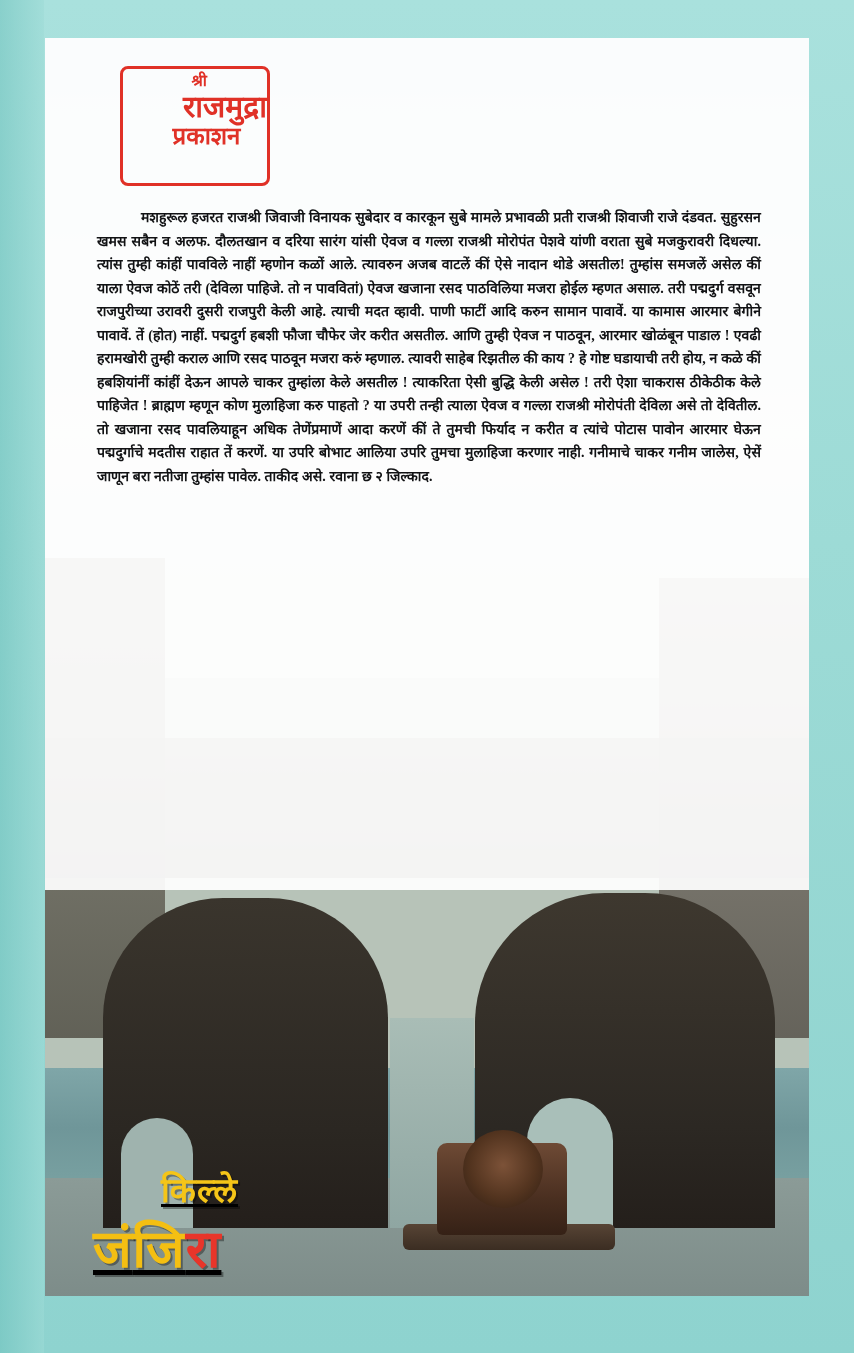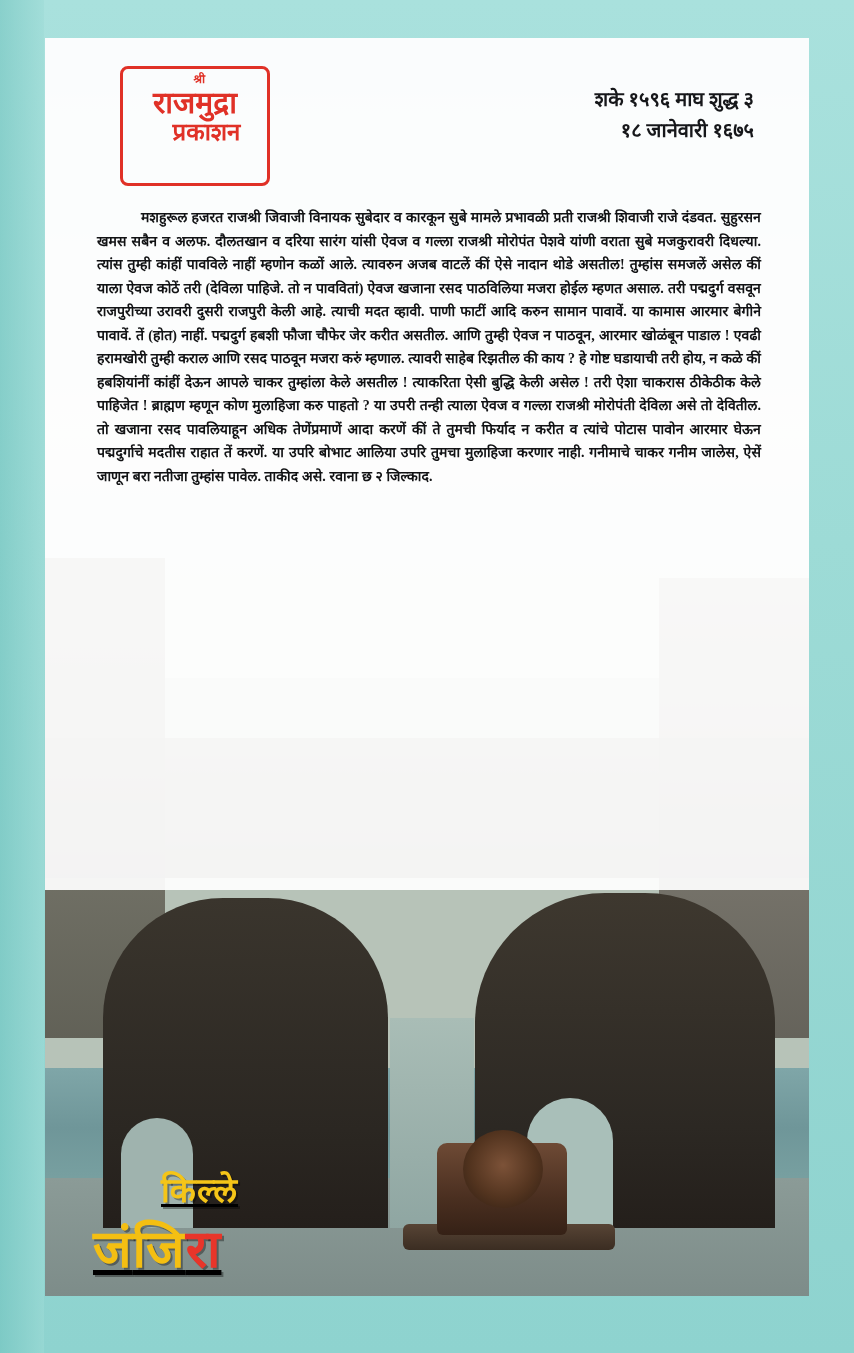--- a/index.html
+++ b/index.html
@@ -145,22 +145,22 @@
     height: 120px;
     border: 3px solid #e03127;
     border-radius: 8px;
     color: #e03127;
     text-align: center;
     font-family: "Liberation Serif", serif;
     line-height: 1.05;
     padding-top: 4px;
     box-sizing: border-box;
   }
-  .logo .l1 { font-size: 12px; font-weight: bold; letter-spacing: .5px; padding-left: 9px; }
-  .logo .l2 { font-size: 30px; font-weight: bold; margin-top: 1px; }
+  .logo .l1 { font-size: 16px; font-weight: bold; letter-spacing: .5px; padding-left: 9px; }
+  .logo .l2 { font-size: 30px; font-weight: bold; margin-top: 1px; text-align: right; }
   .logo .l3 { font-size: 24px; font-weight: bold; margin-top: 2px; margin-left: 23px; }
 
   
   .date-block {
     position: absolute;
     right: 55px;
     top: 46px;
     text-align: right;
     color: #16171a;
     font-family: "Liberation Serif", serif;
@@ -241,24 +241,20 @@
     </div>
 
     <div class="letter-panel">
 
       <div class="logo">
         <div class="l1">श्री</div>
         <div class="l2">राजमुद्रा</div>
         <div class="l3">प्रकाशन</div>
       </div>
 
-      <div class="date-block">
-        <div>शके १५९६ माघ शुद्ध ३</div>
-        <div>१८ जानेवारी १६७५</div>
-      </div>
 
       <div class="letter-body">
         <p>मशहुरूल हजरत राजश्री जिवाजी विनायक सुबेदार व कारकून सुबे मामले प्रभावळी प्रती राजश्री शिवाजी राजे दंडवत. सुहुरसन खमस सबैन व अलफ. दौलतखान व दरिया सारंग यांसी ऐवज व गल्ला राजश्री मोरोपंत पेशवे यांणी वराता सुबे मजकुरावरी दिधल्या. त्यांस तुम्ही कांहीं पावविले नाहीं म्हणोन कळों आले. त्यावरुन अजब वाटलें कीं ऐसे नादान थोडे असतील! तुम्हांस समजलें असेल कीं याला ऐवज कोठें तरी (देविला पाहिजे. तो न पाववितां) ऐवज खजाना रसद पाठविलिया मजरा होईल म्हणत असाल. तरी पद्मदुर्ग वसवून राजपुरीच्या उरावरी दुसरी राजपुरी केली आहे. त्याची मदत व्हावी. पाणी फाटीं आदि करुन सामान पावावें. या कामास आरमार बेगीने पावावें. तें (होत) नाहीं. पद्मदुर्ग हबशी फौजा चौफेर जेर करीत असतील. आणि तुम्ही ऐवज न पाठवून, आरमार खोळंबून पाडाल ! एवढी हरामखोरी तुम्ही कराल आणि रसद पाठवून मजरा करुं म्हणाल. त्यावरी साहेब रिझतील की काय ? हे गोष्ट घडायाची तरी होय, न कळे कीं हबशियांनीं कांहीं देऊन आपले चाकर तुम्हांला केले असतील ! त्याकरिता ऐसी बुद्धि केली असेल ! तरी ऐशा चाकरास ठीकेठीक केले पाहिजेत ! ब्राह्मण म्हणून कोण मुलाहिजा करु पाहतो ? या उपरी तन्ही त्याला ऐवज व गल्ला राजश्री मोरोपंती देविला असे तो देवितील. तो खजाना रसद पावलियाहून अधिक तेणेंप्रमाणें आदा करणें कीं ते तुमची फिर्याद न करीत व त्यांचे पोटास पावोन आरमार घेऊन पद्मदुर्गाचे मदतीस राहात तें करणें. या उपरि बोभाट आलिया उपरि तुमचा मुलाहिजा करणार नाही. गनीमाचे चाकर गनीम जालेस, ऐसें जाणून बरा नतीजा तुम्हांस पावेल. ताकीद असे. रवाना छ २ जिल्काद.</p>
       </div>
     </div>
 
     <div class="title-lockup">
       <span class="kille">किल्ले</span>
       <span class="janjira"><span>जं</span><span>जि</span><span class="hl">रा</span></span>
     </div>

